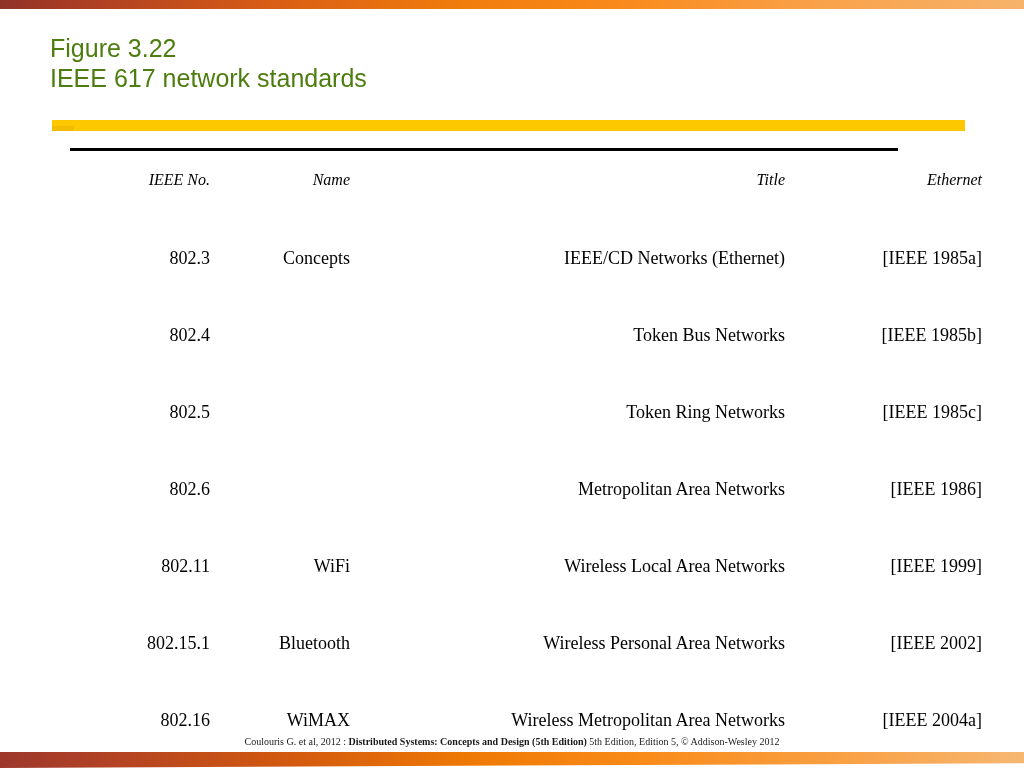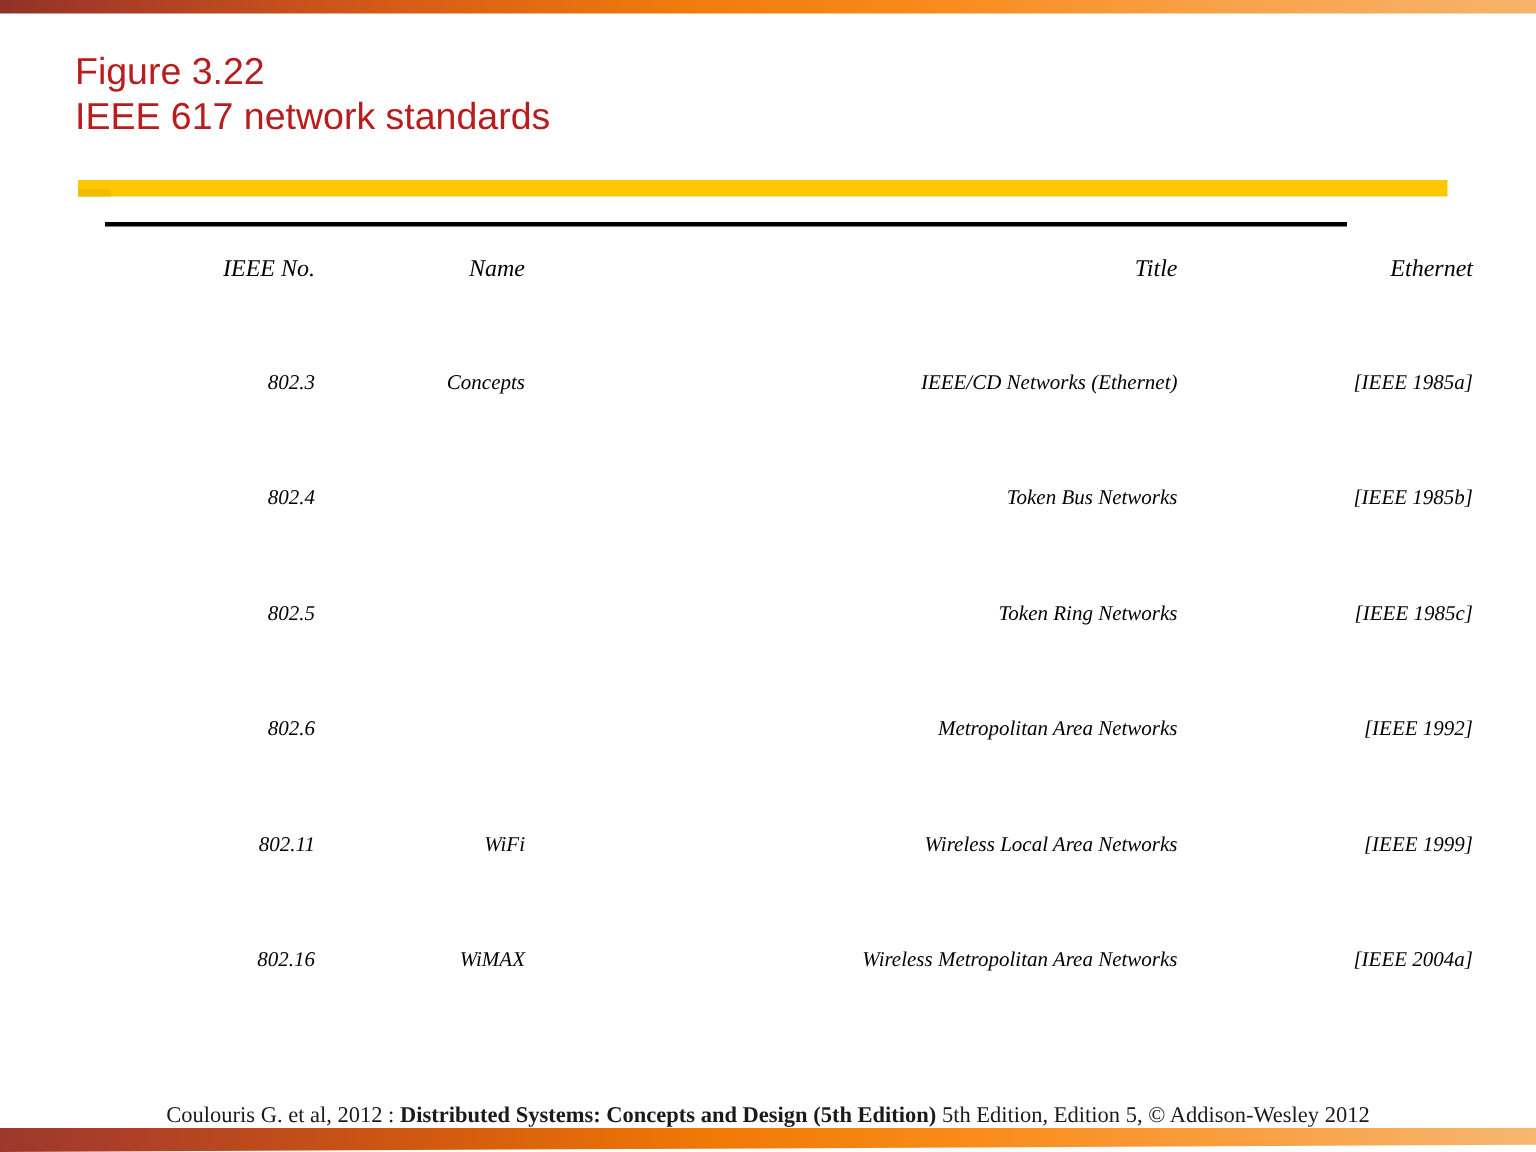--- a/index.html
+++ b/index.html
@@ -46,21 +46,21 @@
         #f9a043 82%,
         #f6b772 100%);
     clip-path: polygon(0 0, 100% 0, 100% 70%, 0 100%);
   }
 
   
   .title-block {
     position: absolute;
     left: 50px;
     top: 33px;
-    color: #b91c1c;
+    color: #4d7c0f;
     font-size: 25px;
     line-height: 30px;
     font-family: "Liberation Sans", sans-serif;
     font-weight: normal;
     white-space: nowrap;
   }
   .title-line { display: block; }
 
   
   .yellow-rule {
@@ -115,39 +115,38 @@
     font-style: italic;
     font-size: 16px;
     height: 57px;
     padding-left: 18px;
     padding-top: 20px;
   }
   table.std thead th.col-title { padding-left: 23px; }
   table.std thead th.col-ref   { padding-left: 25px; }
 
   table.std tbody td {
-    font-size: 14px;
+    font-size: 18px;
     height: 57px;
     padding-left: 18px;
     padding-top: 20px;
     white-space: nowrap;
-    font-style: italic;
   }
   table.std tbody td.col-title { padding-left: 23px; }
   table.std tbody td.col-ref   { padding-left: 25px; }
 
   
   .footer {
     position: absolute;
     left: 0;
     top: 736px;
     width: 1024px;
     text-align: center;
     font-family: "Liberation Serif", serif;
-    font-size: 15px;
+    font-size: 10px;
     color: #1a1a1a;
     white-space: nowrap;
   }
   .footer .b { font-weight: bold; }
 </style>
 </head>
 <body>
 
 <div class="top-bar"></div>
 
@@ -187,29 +186,35 @@
       <tr>
         <td class="col-no">802.5</td>
         <td class="col-name"></td>
         <td class="col-title">Token Ring Networks</td>
         <td class="col-ref">[IEEE 1985c]</td>
       </tr>
       <tr>
         <td class="col-no">802.6</td>
         <td class="col-name"></td>
         <td class="col-title">Metropolitan Area Networks</td>
-        <td class="col-ref">[IEEE 1992]</td>
+        <td class="col-ref">[IEEE 1986]</td>
       </tr>
       <tr>
         <td class="col-no">802.11</td>
         <td class="col-name">WiFi</td>
         <td class="col-title">Wireless Local Area Networks</td>
         <td class="col-ref">[IEEE 1999]</td>
       </tr>
       <tr>
+        <td class="col-no">802.15.1</td>
+        <td class="col-name">Bluetooth</td>
+        <td class="col-title">Wireless Personal Area Networks</td>
+        <td class="col-ref">[IEEE 2002]</td>
+      </tr>
+      <tr>
         <td class="col-no">802.16</td>
         <td class="col-name">WiMAX</td>
         <td class="col-title">Wireless Metropolitan Area Networks</td>
         <td class="col-ref">[IEEE 2004a]</td>
       </tr>
     </tbody>
   </table>
 
 </div>
 

